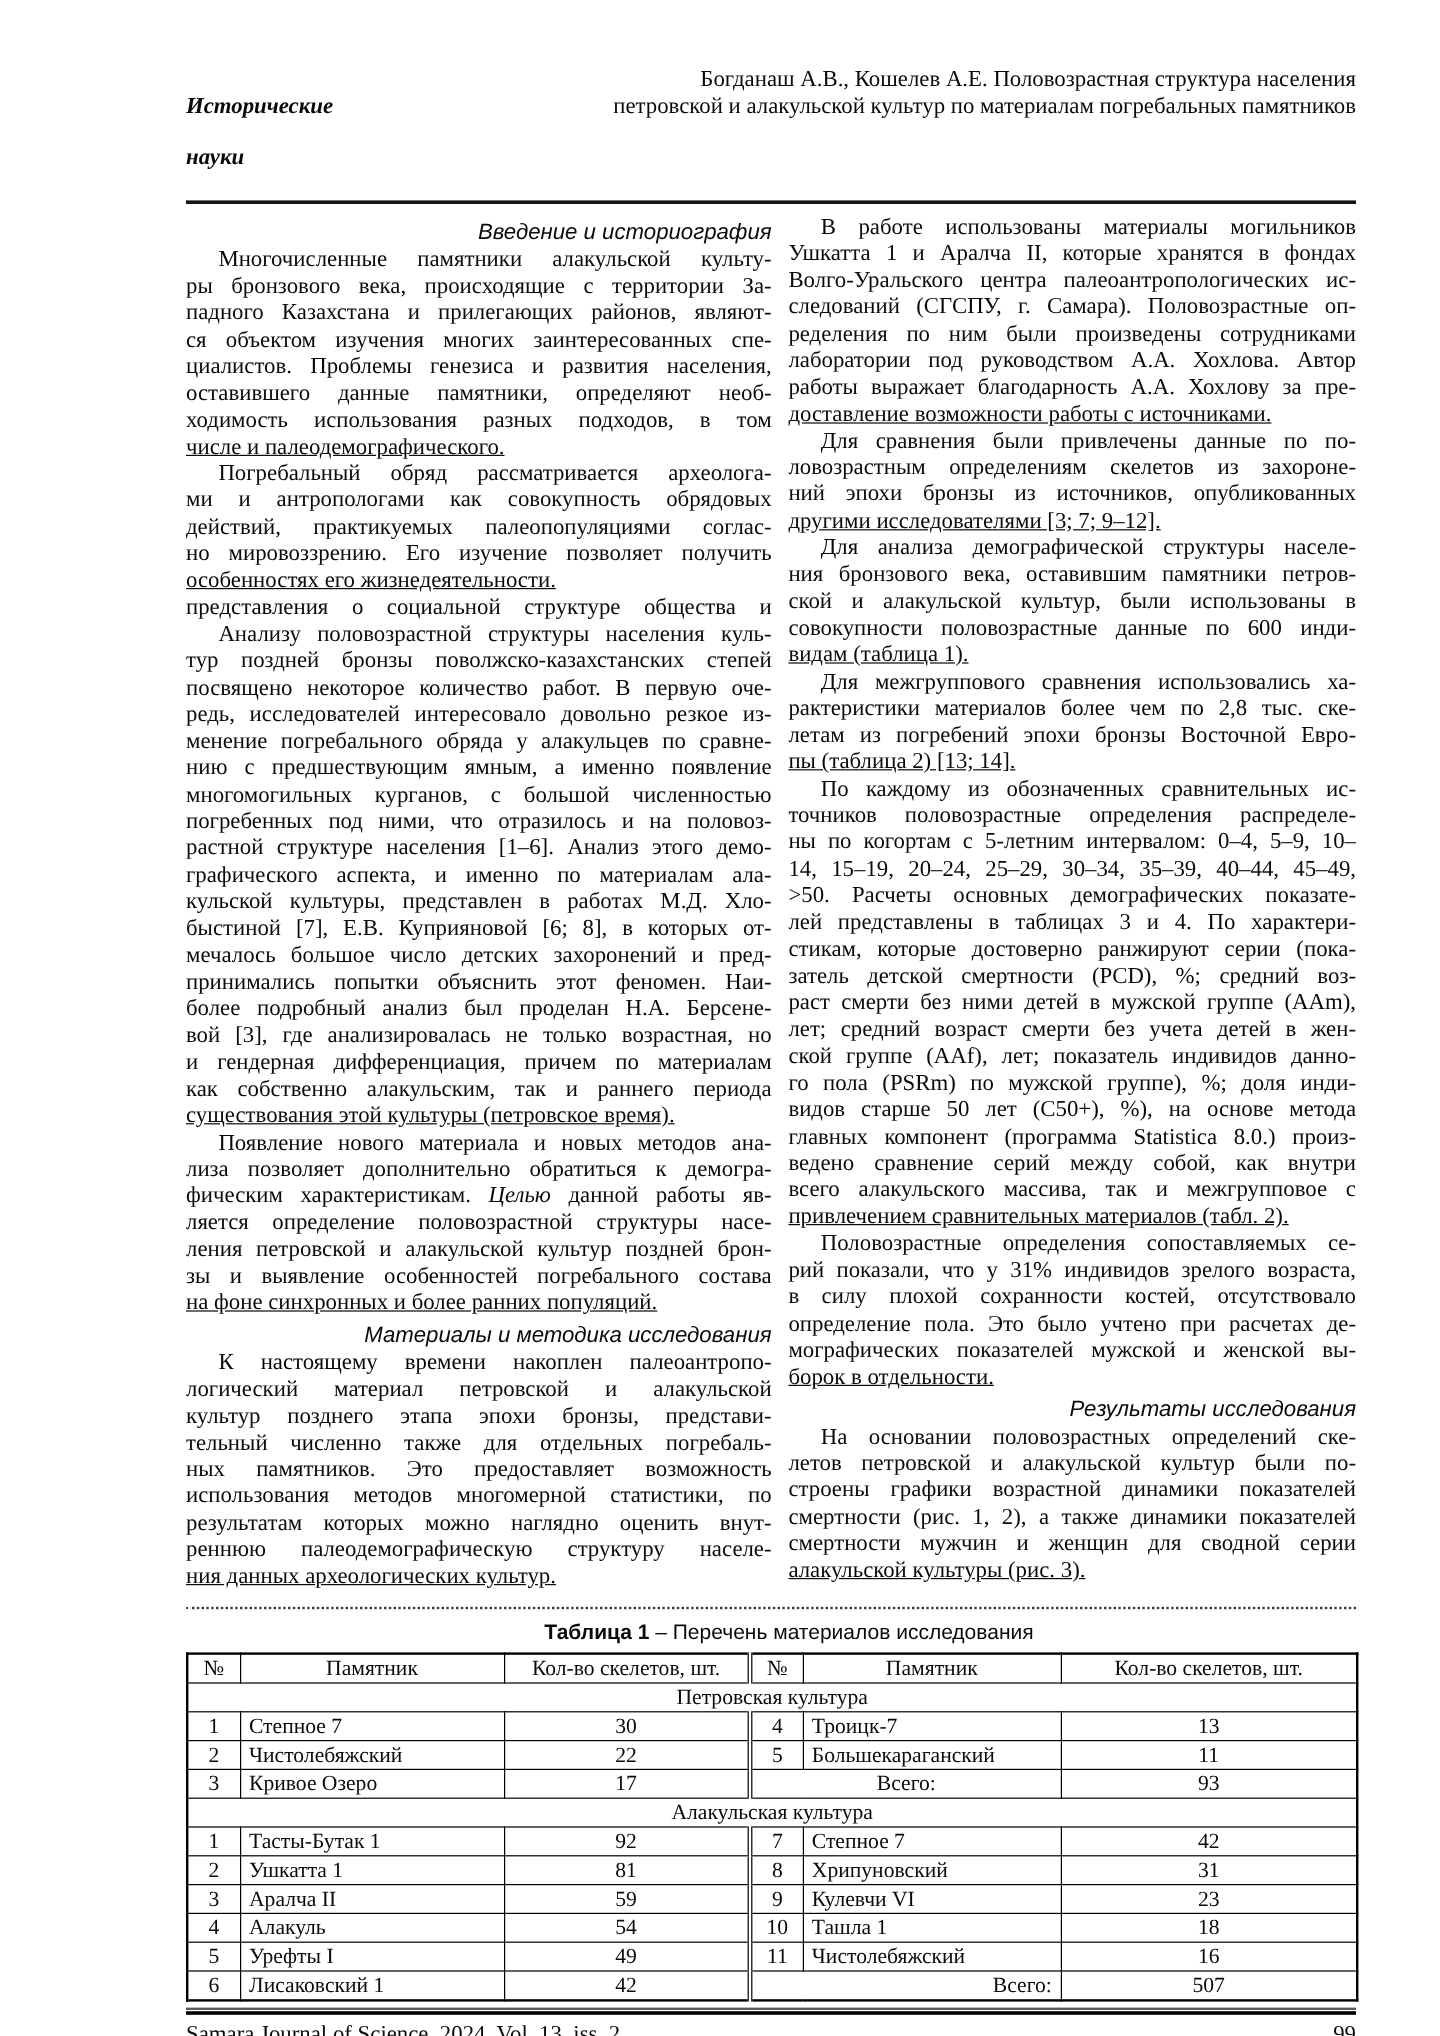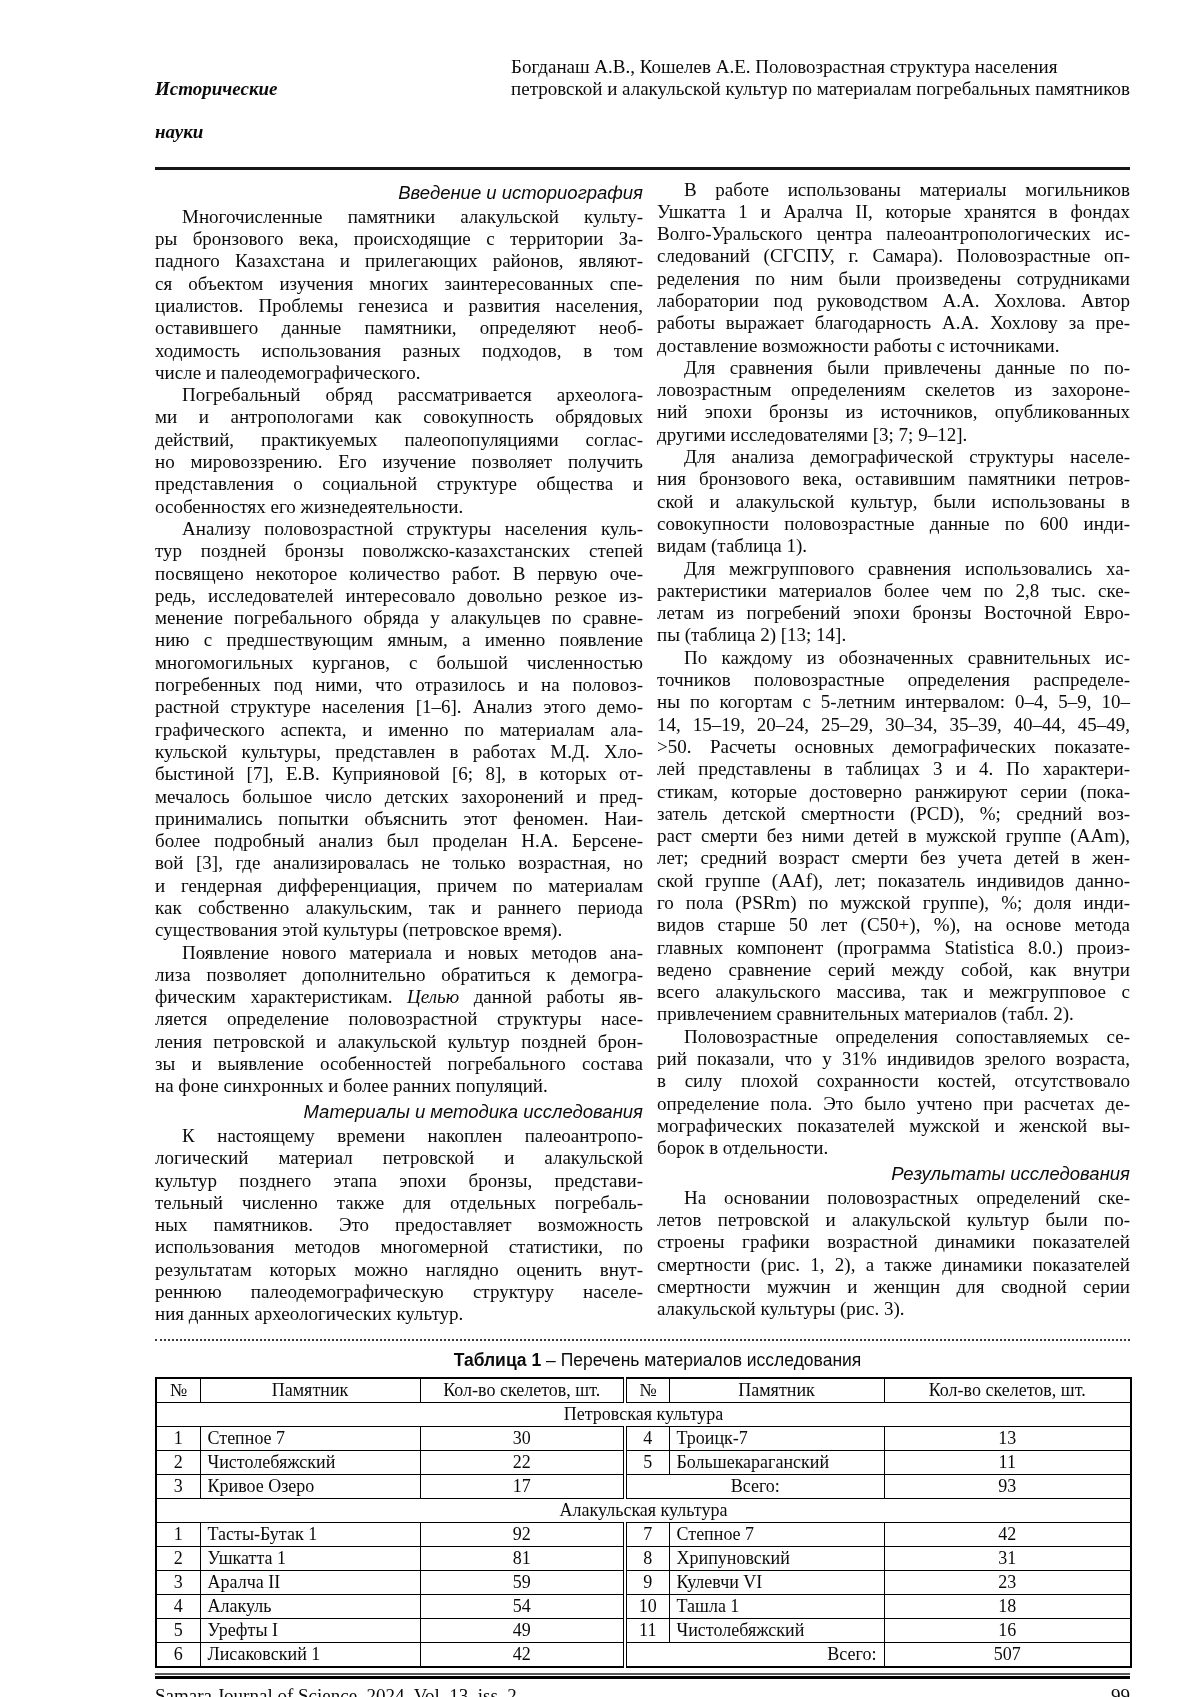--- a/index.html
+++ b/index.html
@@ -3,33 +3,33 @@
 <meta charset="utf-8">
 <style>
   html, body { margin:0; padding:0; background:#ffffff; color:#0a0a0a; }
   body { font-family:"Liberation Serif", serif; width:1200px; }
   .page { width:975px; margin-left:155px; padding-top:56px; min-height:1641px; box-sizing:content-box; }
 
   
   .page-header { display:flex; justify-content:space-between; align-items:flex-start;
                  font-size:19px; line-height:21.5px; }
   .header-section { font-style:italic; white-space:pre-line;font-weight:bold; }
-  .header-title { text-align:left; }
+  .header-title { text-align:right; }
   .header-rule { border-bottom:3px solid #161616; margin-top:3px; }
 
   
   .columns { display:flex; gap:14px; margin-top:9px; }
   .col { font-size:19px; line-height:22.3px; }
   .col-left { width:488px; }
   .col-right { width:473px; }
   .col-heading { font-family:"Liberation Sans", sans-serif; font-style:italic;
                  font-size:18.5px; text-align:right; margin:3px 0 2px 0; }
   .para .line { text-align:justify; text-align-last:justify; }
   .para .line.first { text-indent:27px; }
-  .para .line.last { text-align-last:left; }
+  .para .line.last { text-align-last:left;text-decoration:underline; }
   em { font-style:italic; }
 
   .divider-dotted { border-top:2px dotted #3d3d3d; margin-top:13px; }
 
   
   .table-caption { font-family:"Liberation Sans", sans-serif; font-size:17.5px;
                    margin:9px 0 6px 30px;text-align:center; }
   .table-caption .cap-bold { font-weight:bold; }
   table.materials { border-collapse:collapse; width:975px; font-size:18px;
                     border:2px solid #000; table-layout:fixed; }
@@ -76,22 +76,22 @@
           <div class="line">циалистов. Проблемы генезиса и развития населения,</div>
           <div class="line">оставившего данные памятники, определяют необ-</div>
           <div class="line">ходимость использования разных подходов, в том</div>
           <div class="line last">числе и палеодемографического.</div>
         </div>
       <div class="para">
           <div class="line first">Погребальный обряд рассматривается археолога-</div>
           <div class="line">ми и антропологами как совокупность обрядовых</div>
           <div class="line">действий, практикуемых палеопопуляциями соглас-</div>
           <div class="line">но мировоззрению. Его изучение позволяет получить</div>
+          <div class="line last">особенностях его жизнедеятельности.</div>
           <div class="line">представления о социальной структуре общества и</div>
-          <div class="line last">особенностях его жизнедеятельности.</div>
         </div>
       <div class="para">
           <div class="line first">Анализу половозрастной структуры населения куль-</div>
           <div class="line">тур поздней бронзы поволжско-казахстанских степей</div>
           <div class="line">посвящено некоторое количество работ. В первую оче-</div>
           <div class="line">редь, исследователей интересовало довольно резкое из-</div>
           <div class="line">менение погребального обряда у алакульцев по сравне-</div>
           <div class="line">нию с предшествующим ямным, а именно появление</div>
           <div class="line">многомогильных курганов, с большой численностью</div>
           <div class="line">погребенных под ними, что отразилось и на половоз-</div>

